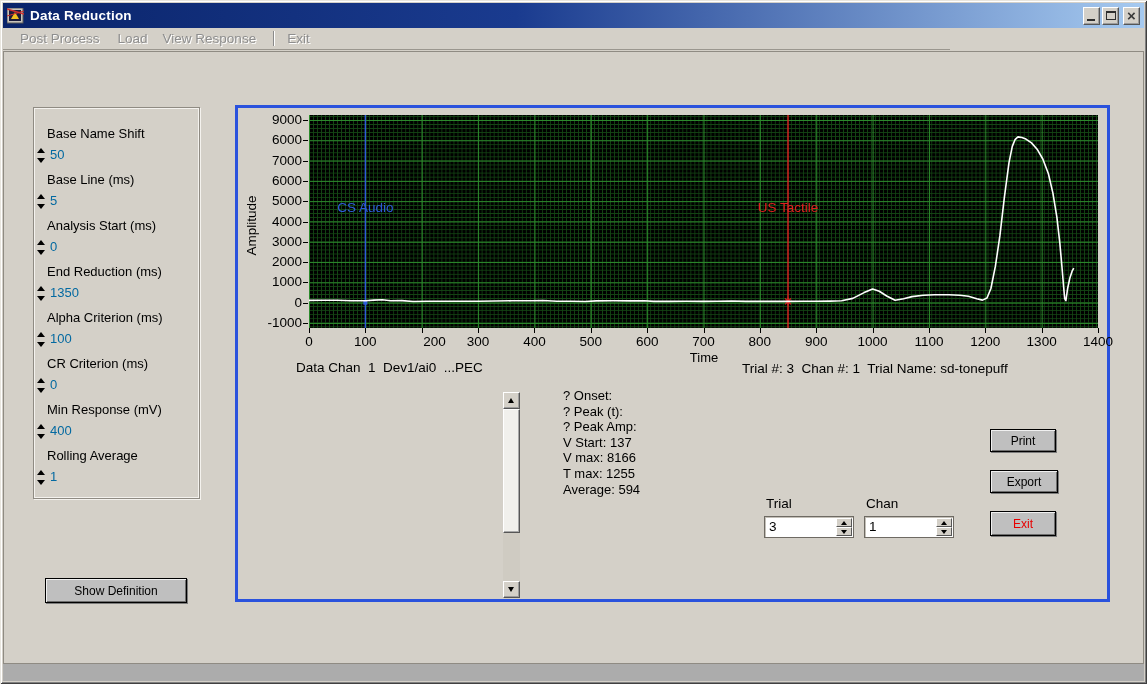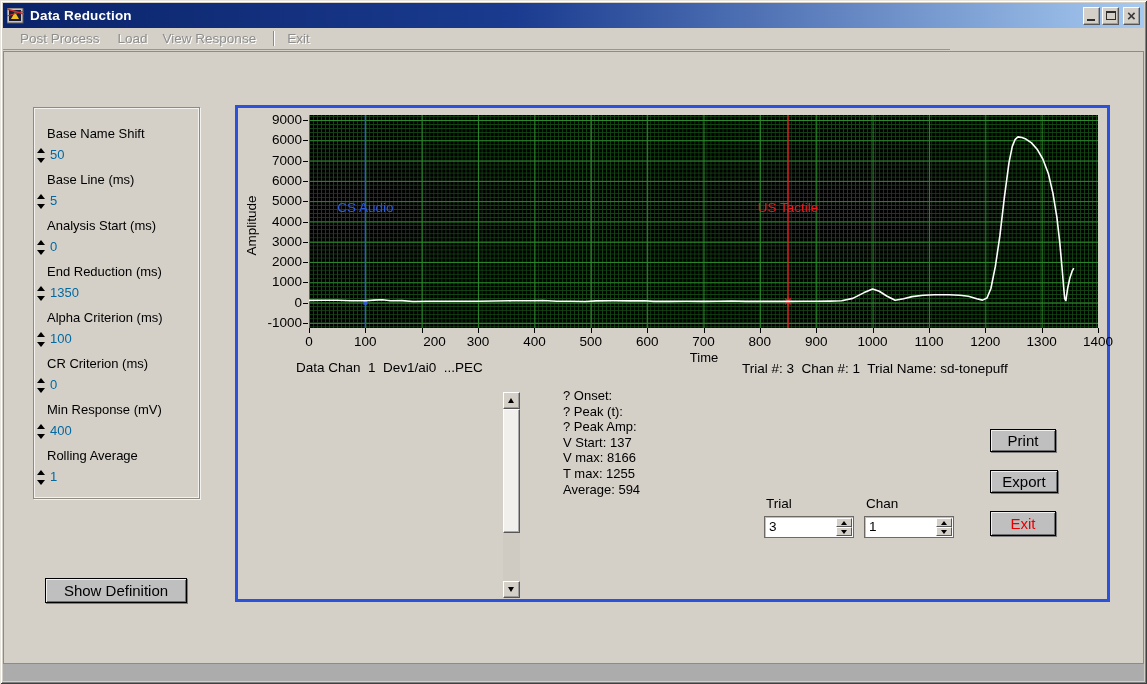--- a/index.html
+++ b/index.html
@@ -78,21 +78,21 @@
             box-shadow:inset 1px 1px 0 #c4c0b8;}
   .numfield .val{position:absolute;left:4px;top:2px;font-size:13.5px;color:#000;}
   .spincol{position:absolute;right:1px;top:1px;width:16px;height:18px;}
   .spincol .sb{position:absolute;left:0;width:16px;height:9px;background:#D4D0C8;border:1px solid;
                border-color:#fff #565656 #565656 #fff;}
   .spincol .t-up{position:absolute;left:4px;top:2px;border-left:3px solid transparent;border-right:3px solid transparent;border-bottom:4px solid #000;}
   .spincol .t-dn{position:absolute;left:4px;top:2px;border-left:3px solid transparent;border-right:3px solid transparent;border-top:4px solid #000;}
   
   .btn{position:absolute;background:#BFBFBF;border:1px solid #000;
        box-shadow:inset 1px 1px 0 #F0F0F0, inset -1px -1px 0 #6E6E6E, 1px 1px 0 #7c7c7c;
-       font-size:15px;color:#000;text-align:right;font-family:"Liberation Sans",sans-serif;
+       font-size:12px;color:#000;text-align:right;font-family:"Liberation Sans",sans-serif;
        display:flex;align-items:center;justify-content:center;}
   .btn.red{color:#e80000;}
 </style>
 </head>
 <body>
 
 <div class="win">
 
   <div class="titlebar">
     <span class="appicon">

